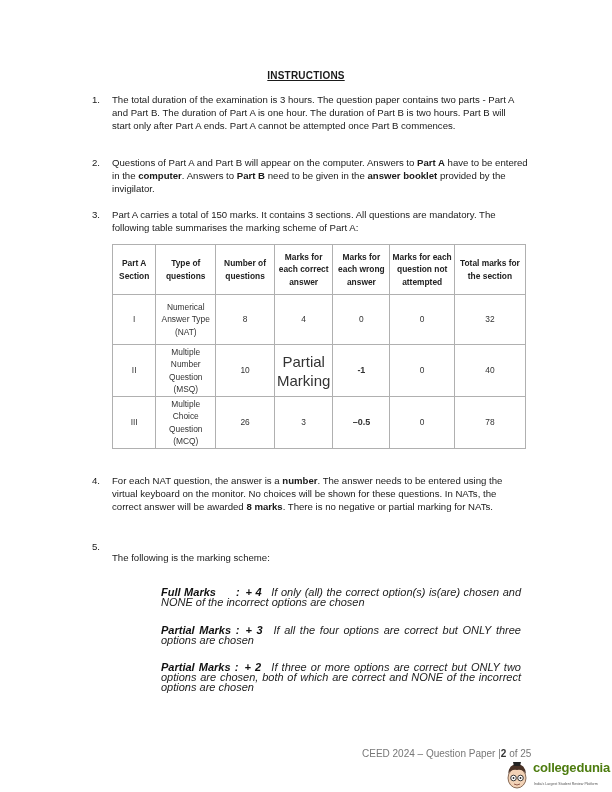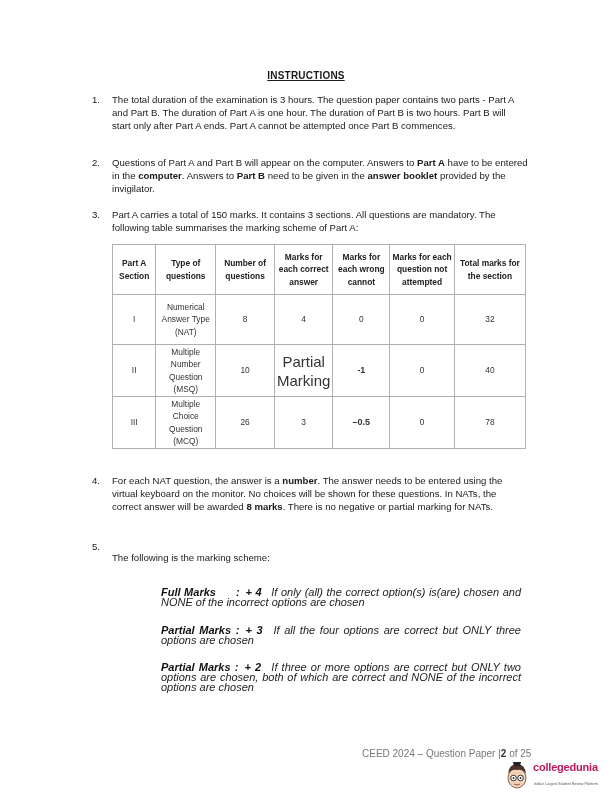--- a/index.html
+++ b/index.html
@@ -24,21 +24,21 @@
   table.scheme tr.r2 { border-bottom: 1.3px solid #222; }
   td.bold { font-weight: bold; color: #111; font-size: 9px; }
   td.partial { font-size: 15px; line-height: 19px; }
   .scheme-block { position: absolute; left: 161px; width: 360px; font-style: italic; font-size: 11px; line-height: 10px; color: #222; text-align: justify; }
   .scheme-block .lbl { font-weight: bold; font-style: italic; color: #111; }
   .scheme-block .pts { font-weight: bold; font-style: italic; color: #111; margin-right: 6px; }
   .footer { position: absolute; left: 362px; top: 747px; font-size: 10px; color: #777; }
   .footer b { color: #333; }
   .logo { position: absolute; left: 503px; top: 758px; width: 109px; height: 34px; }
   .logo .face { position: absolute; left: 2px; top: 2px; width: 24px; height: 30px; }
-  .logo .brand { position: absolute; left: 30px; top: 3px; font-size: 11px; font-weight: bold; color: #be185d; letter-spacing: -0.2px; }
+  .logo .brand { position: absolute; left: 30px; top: 3px; font-size: 13px; font-weight: bold; color: #4d7c0f; letter-spacing: -0.2px; }
   .logo .tag { position: absolute; left: 31px; top: 20px; font-size: 3.6px; color: #555; white-space: nowrap; }
 </style>
 </head>
 <body>
 
 <div class="page">
 
   <div class="title">INSTRUCTIONS</div>
 
   <div class="item" style="top:93px;">
@@ -65,21 +65,21 @@
         <col style="width:59px">
         <col style="width:66px">
         <col style="width:74px">
     </colgroup>
     <thead>
       <tr>
         <th>Part A Section</th>
         <th>Type of questions</th>
         <th>Number of questions</th>
         <th>Marks for each correct answer</th>
-        <th>Marks for each wrong cannot</th>
+        <th>Marks for each wrong answer</th>
         <th>Marks for each question not attempted</th>
         <th>Total marks for the section</th>
       </tr>
     </thead>
     <tbody>
       <tr class="r1">
         <td>I</td>
         <td>Numerical Answer Type (NAT)</td>
         <td>8</td>
         <td>4</td>

